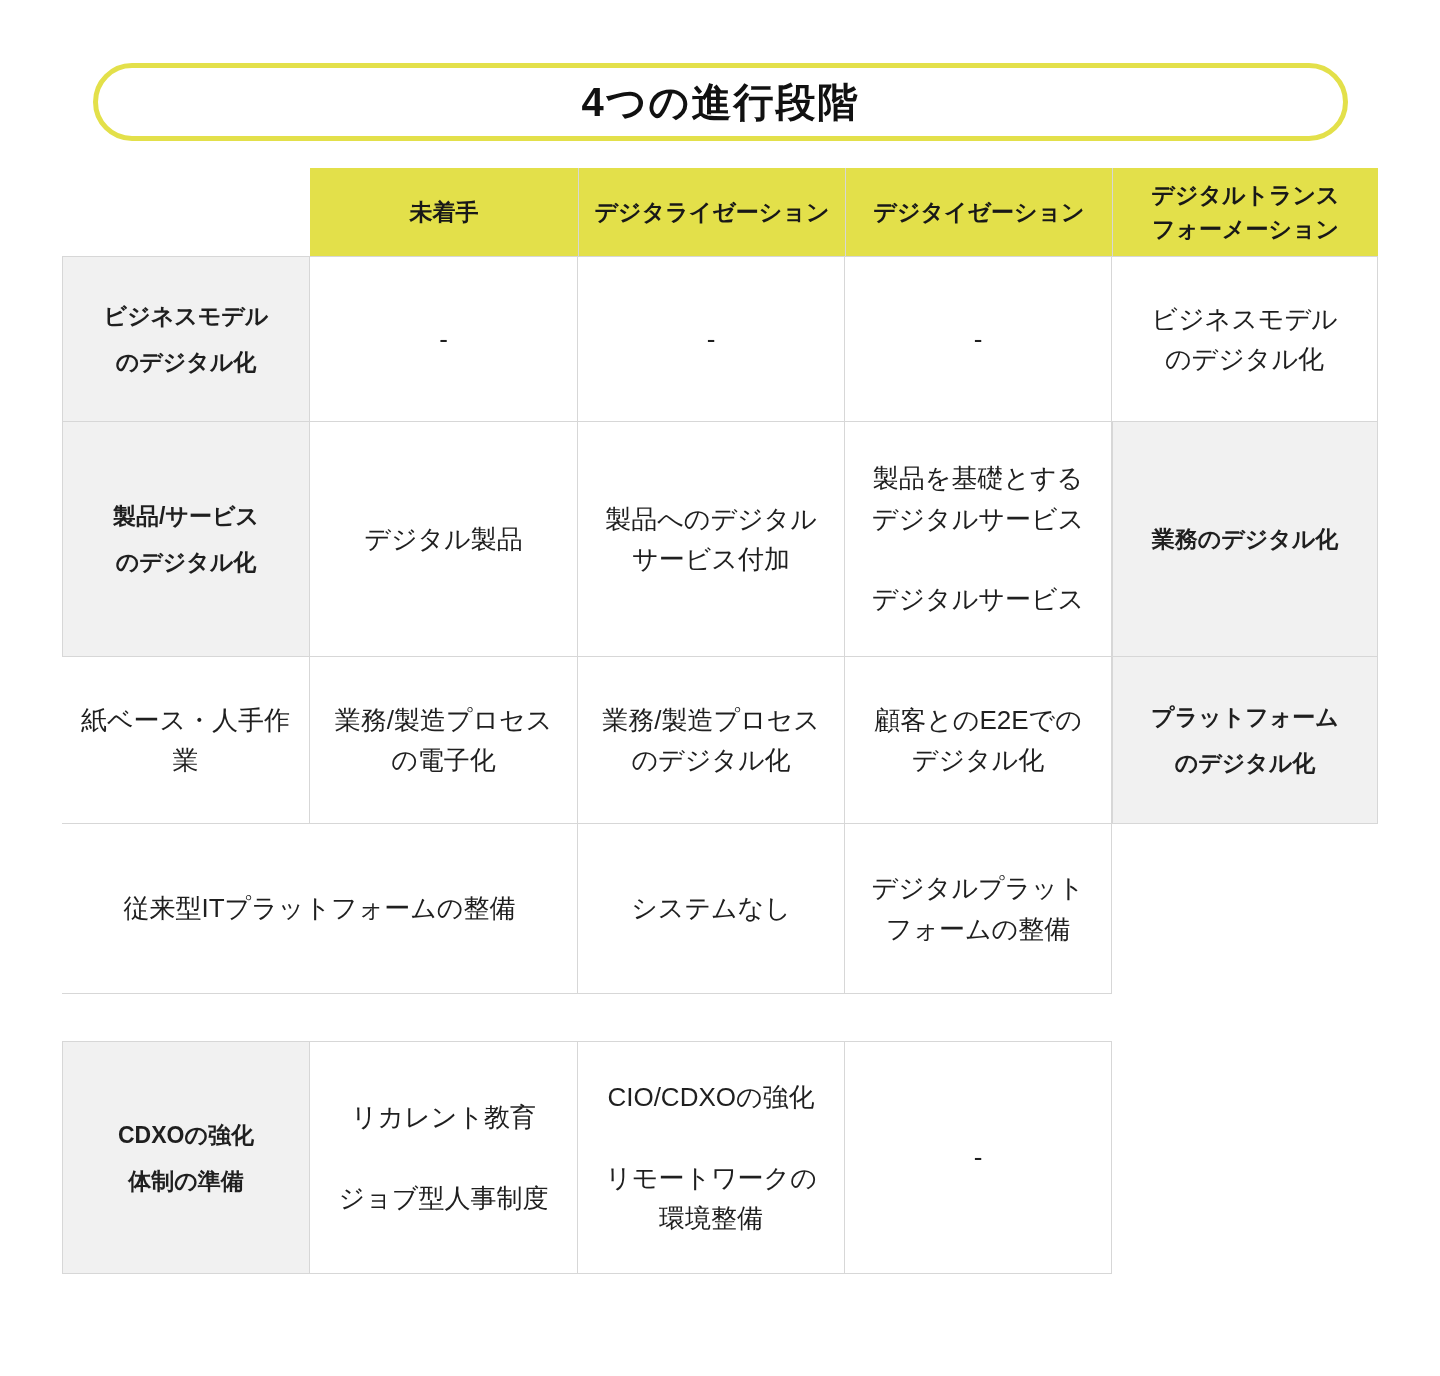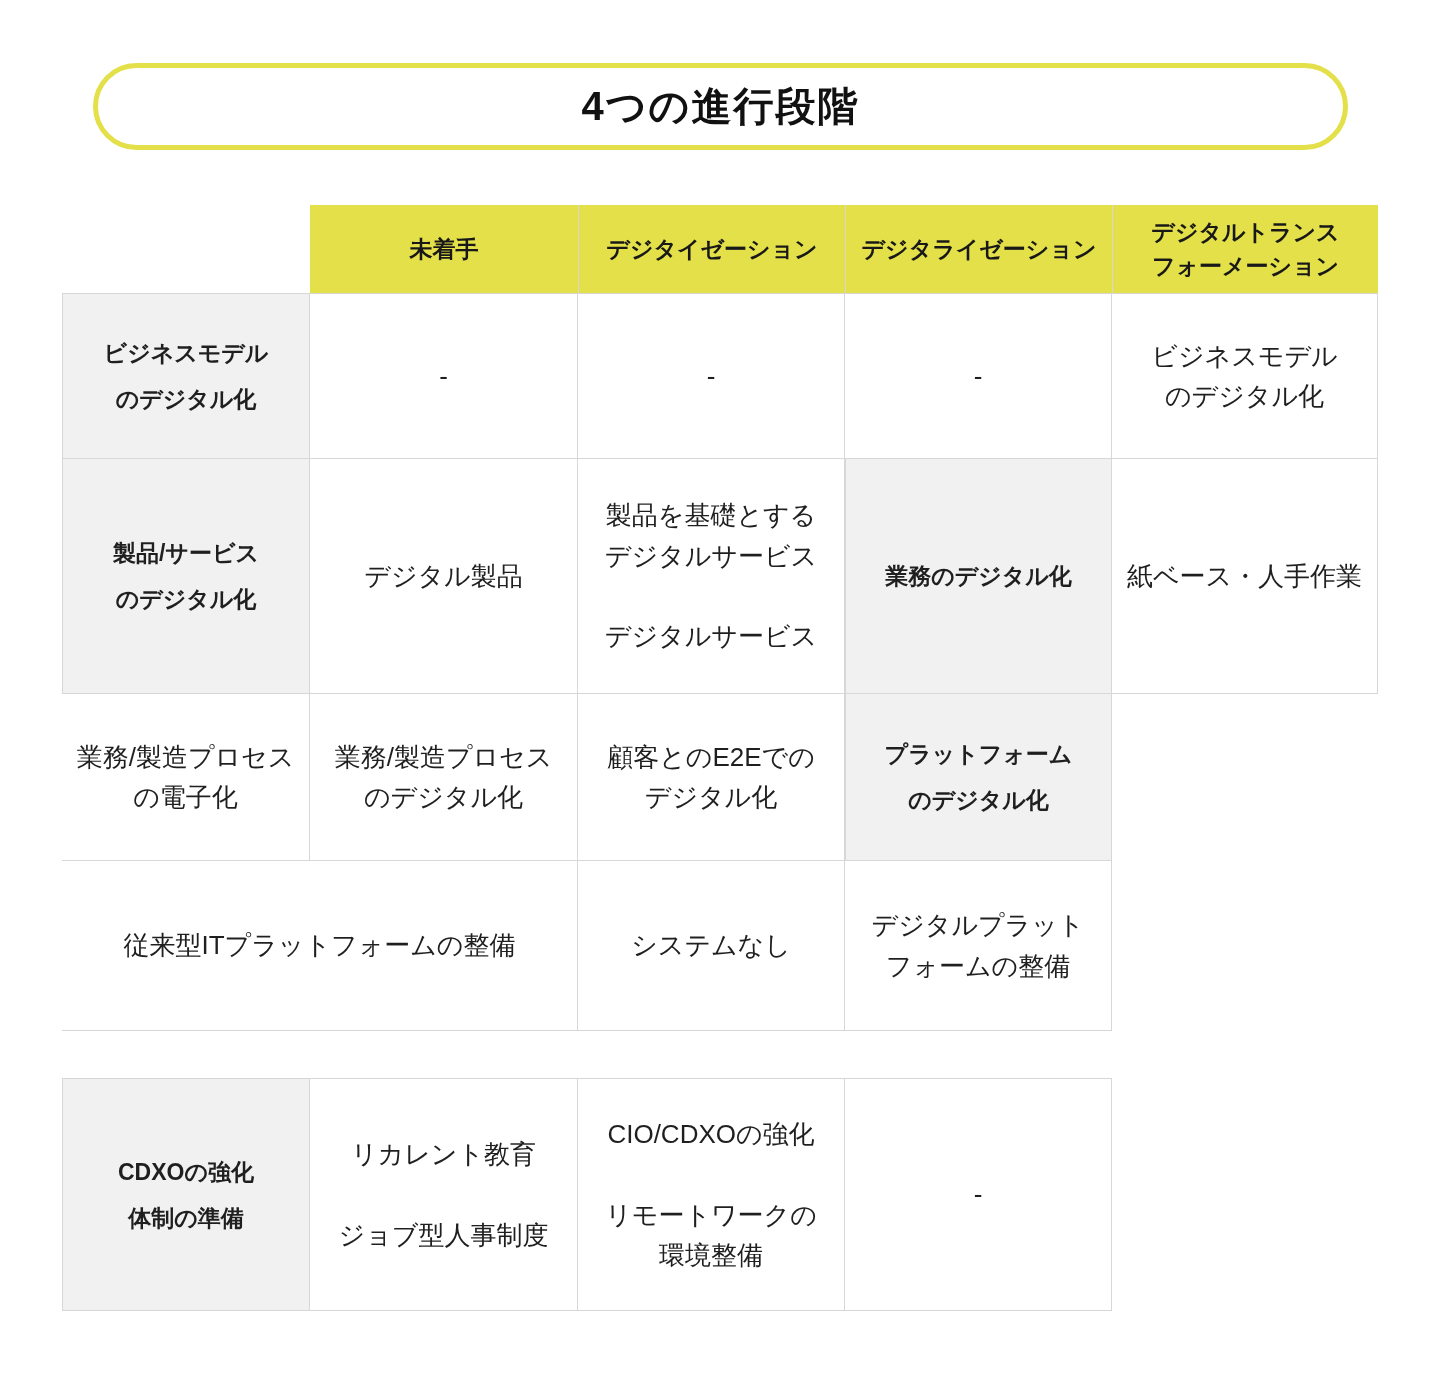--- a/index.html
+++ b/index.html
@@ -8,42 +8,42 @@
     background: #ffffff;
     width: 1440px;
     height: 1376px;
     font-family: "Liberation Sans", "DejaVu Sans", sans-serif;
     color: #1f1f1f;
   }
   .title-pill {
     box-sizing: border-box;
     margin: 63px 0 0 93px;
     width: 1255px;
-    height: 87px;
+    height: 78px;
     border: 5px solid #e3e04a;
     border-radius: 44px;
     display: flex;
     align-items: center;
     justify-content: center;
     background: #ffffff;
   }
   .title-text {
     font-size: 40px;
     font-weight: bold;
     letter-spacing: 2px;
     color: #111111;
   }
   .tbl {
     display: grid;
     grid-template-columns: 248px 268px 267px 267px 266px;
     margin-left: 62px;
     width: 1316px;
   }
   .tbl.main {
-    margin-top: 55px;
+    margin-top: 27px;
     grid-template-rows: 88px 166px 235px 167px 170px;
   }
   .tbl.footer {
     margin-top: 47px;
     grid-template-rows: 233px;
   }
   .cell {
     box-sizing: border-box;
     display: flex;
     align-items: center;
@@ -91,36 +91,38 @@
 <body>
 
 <div class="title-pill">
   <span class="title-text">4つの進行段階</span>
 </div>
 
 <div class="tbl main">
 
   <div class="cell corner"></div>
   <div class="cell colhead">未着手</div>
+  <div class="cell colhead sep">デジタライゼーション</div>
   <div class="cell colhead sep">デジタイゼーション</div>
-  <div class="cell colhead sep">デジタライゼーション</div>
   <div class="cell colhead sep">デジタルトランス
 フォーメーション</div>
 
   <div class="cell rowhead top">ビジネスモデル
 のデジタル化</div>
   <div class="cell top">-</div>
   <div class="cell top">-</div>
   <div class="cell top">-</div>
   <div class="cell top">ビジネスモデル
 のデジタル化</div>
 
   <div class="cell rowhead">製品/サービス
 のデジタル化</div>
   <div class="cell">デジタル製品</div>
+  <div class="cell">製品へのデジタル
+サービス付加</div>
   <div class="cell">製品を基礎とする
 デジタルサービス
 
 デジタルサービス</div>
 
   <div class="cell rowhead">業務のデジタル化</div>
   <div class="cell">紙ベース・人手作業</div>
   <div class="cell">業務/製造プロセス
 の電子化</div>
   <div class="cell">業務/製造プロセス

